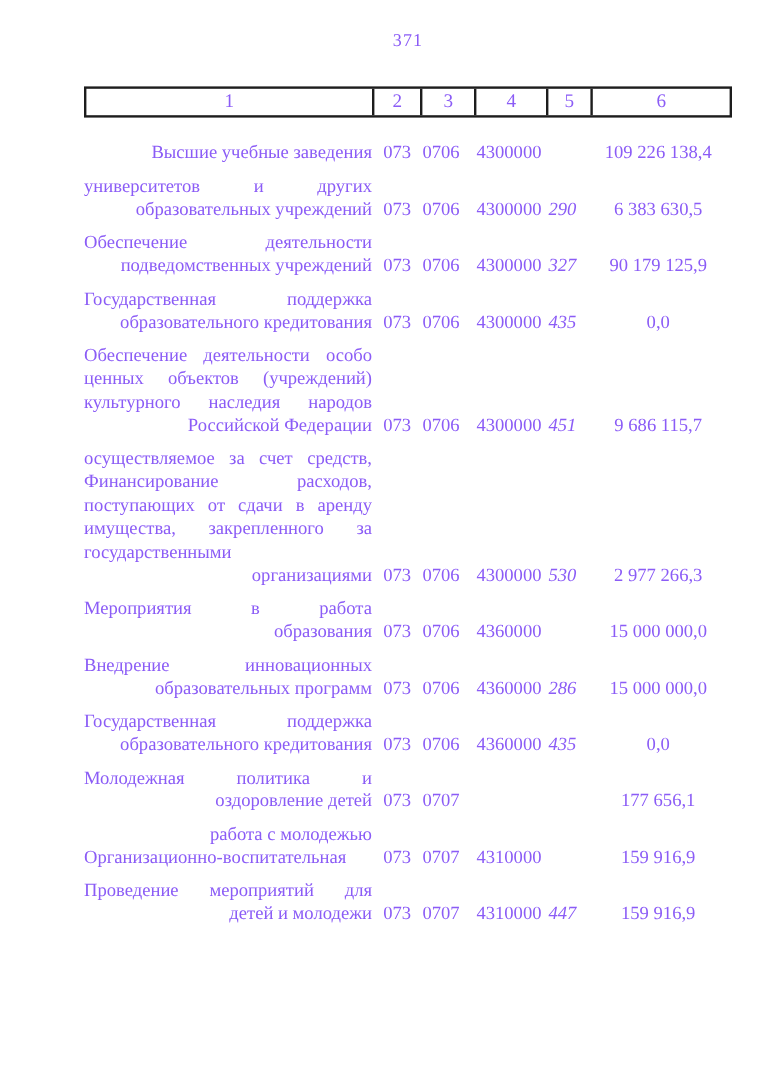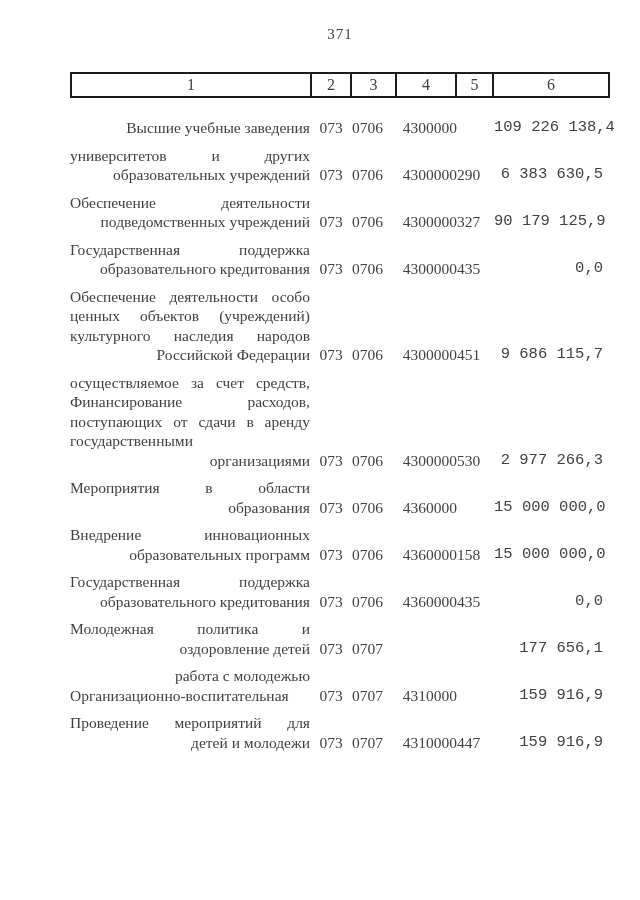--- a/index.html
+++ b/index.html
@@ -5,21 +5,21 @@
   html, body {
     margin: 0;
     padding: 0;
     background: #ffffff;
   }
   .page {
     position: relative;
     width: 640px;
     height: 900px;
     background: #ffffff;
-    color: #404040;
+    color: #8b5cf6;
     font-family: "Liberation Serif", "DejaVu Serif", serif;
     overflow: hidden;
   }
   .pagenum {
     position: absolute;
     top: 26px;
     left: 70px;
     width: 540px;
     text-align: center;
     font-size: 15px;
@@ -70,23 +70,23 @@
   .c1 .line {
     text-align: right;
   }
   .c1 .line.just {
     text-align: justify;
     text-align-last: justify;
   }
   .c { white-space: nowrap; }
   .c2 { text-align: center; }
   .c3 { text-align: left; }
-  .c4 { text-align: right; }
-  .c5 { text-align: left; }
-  .c6 { text-align: right; padding-right: 7px; font-family: Liberation Mono, monospace; }
+  .c4 { text-align: left; }
+  .c5 { text-align: left; font-style: italic; }
+  .c6 { text-align: center; padding-right: 7px; }
 </style>
 </head>
 <body>
 
 <div class="page">
 
   <div class="pagenum">371</div>
 
   <div class="thead">
     <div class="hc hc1">1</div>
@@ -157,51 +157,52 @@
       <div class="c c4">4300000</div>
       <div class="c c5">451</div>
       <div class="c c6">9 686 115,7</div>
     </div>
 
     <div class="row">
       <div class="c1">
           <div class="line just">осуществляемое за счет средств,</div>
           <div class="line just">Финансирование расходов,</div>
           <div class="line just">поступающих от сдачи в аренду</div>
+          <div class="line just">имущества, закрепленного за</div>
           <div class="line just">государственными</div>
           <div class="line">организациями</div>
         </div>
       <div class="c c2">073</div>
       <div class="c c3">0706</div>
       <div class="c c4">4300000</div>
       <div class="c c5">530</div>
       <div class="c c6">2 977 266,3</div>
     </div>
 
     <div class="row">
       <div class="c1">
-          <div class="line just">Мероприятия в области</div>
+          <div class="line just">Мероприятия в работа</div>
           <div class="line">образования</div>
         </div>
       <div class="c c2">073</div>
       <div class="c c3">0706</div>
       <div class="c c4">4360000</div>
       <div class="c c5"></div>
       <div class="c c6">15 000 000,0</div>
     </div>
 
     <div class="row">
       <div class="c1">
           <div class="line just">Внедрение инновационных</div>
           <div class="line">образовательных программ</div>
         </div>
       <div class="c c2">073</div>
       <div class="c c3">0706</div>
       <div class="c c4">4360000</div>
-      <div class="c c5">158</div>
+      <div class="c c5">286</div>
       <div class="c c6">15 000 000,0</div>
     </div>
 
     <div class="row">
       <div class="c1">
           <div class="line just">Государственная поддержка</div>
           <div class="line">образовательного кредитования</div>
         </div>
       <div class="c c2">073</div>
       <div class="c c3">0706</div>

